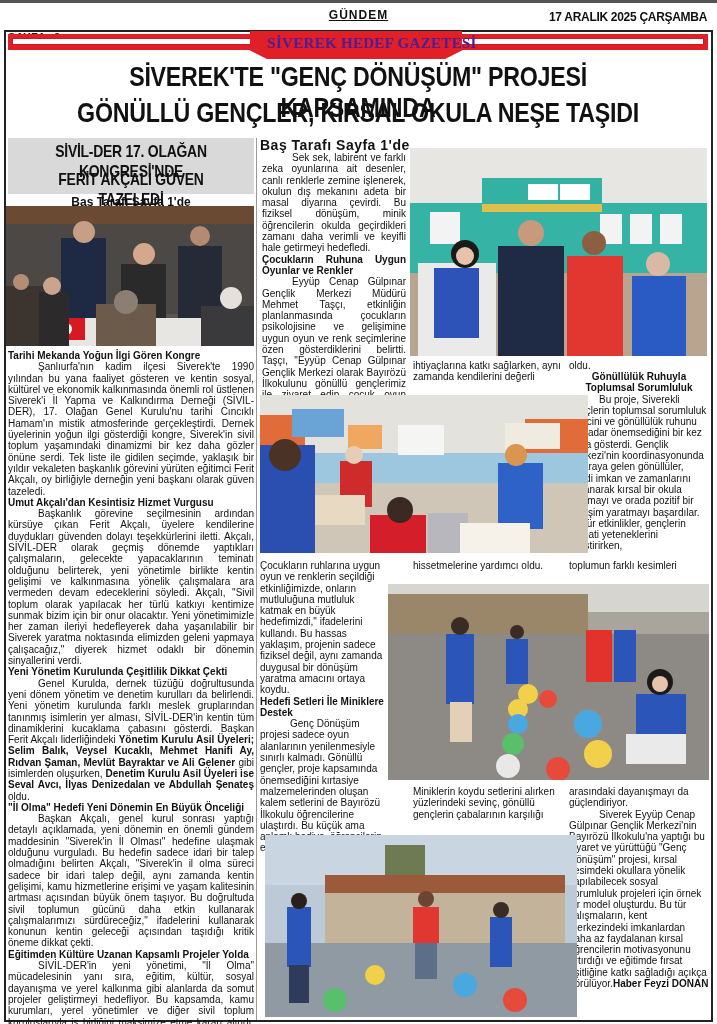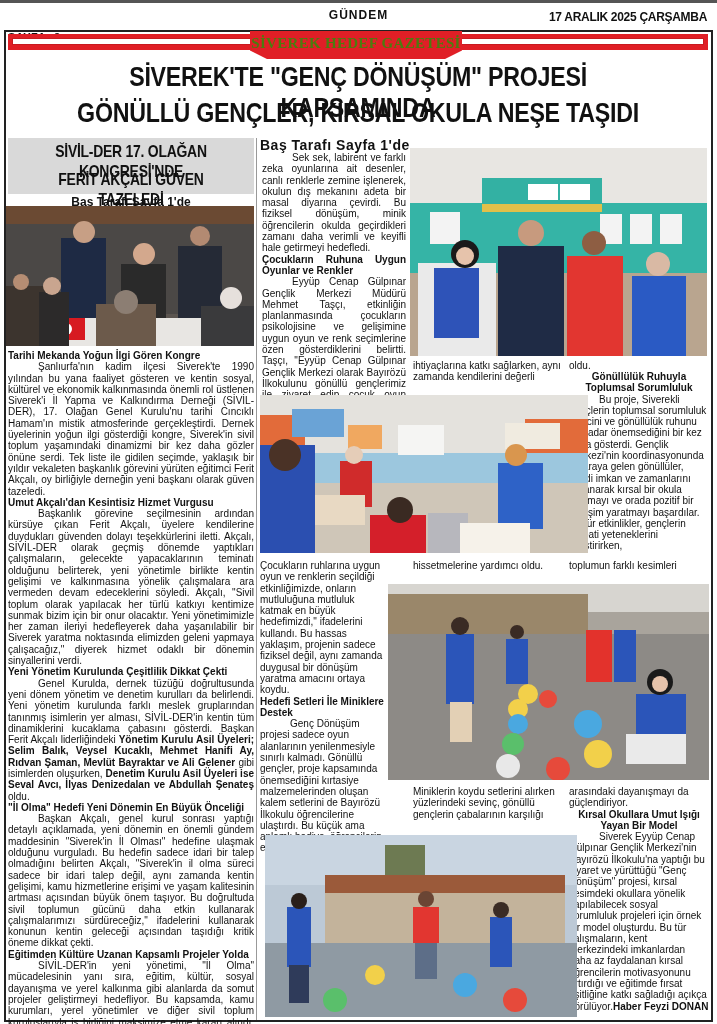--- a/index.html
+++ b/index.html
@@ -2,30 +2,30 @@
 <html><head>
 <meta charset="utf-8">
 <style>
   * { box-sizing: border-box; margin: 0; padding: 0; }
   html, body { width: 717px; height: 1024px; background: #ffffff; overflow: hidden; }
   body { position: relative; font-family: "Liberation Sans", sans-serif; color: #111; }
 
   .top-rule { position: absolute; left: 0; top: 0; width: 717px; height: 3px; background: #555; }
   .page-header { position: absolute; left: 0; top: 4px; width: 717px; height: 24px; }
   .page-num { position: absolute; left: 8px; top: 3px; font-weight: bold; font-size: 11px; letter-spacing: 0.5px; margin-top: 24px; }
-  .section { position: absolute; left: 0; width: 717px; top: 4px; text-align: center; font-weight: bold; font-size: 12px; letter-spacing: 1px; }
+  .section { position: absolute; left: 0; width: 717px; top: 4px; text-align: center; font-weight: bold; font-size: 12px; letter-spacing: 1px; text-decoration: underline; }
   .date { position: absolute; right: 10px; top: 6px; font-size: 12px; font-weight: bold; letter-spacing: -0.3px; }
 
   .frame { position: absolute; left: 4px; top: 30px; width: 709px; height: 992px; border: 2px solid #222; }
 
   .banner-bar { position: absolute; left: 8px; top: 34px; width: 700px; height: 16px; background: #e01f26; }
   .banner-bar .inner { position: absolute; left: 4px; right: 4px; top: 4px; height: 7px; background: #fff; border: 1px solid #c81a20; }
   .banner-tab { position: absolute; left: 250px; top: 31px; width: 212px; height: 28px; background: #e01f26;
     clip-path: polygon(0 0, 100% 0, 100% 70%, 92% 100%, 8% 100%, 0 70%); }
-  .banner-text { position: absolute; left: 250px; top: 35px; width: 212px; text-align: center; color: #4d7c0f;
+  .banner-text { position: absolute; left: 266px; top: 35px; width: 212px; text-align: center; color: #4c1d95;
     font-family: "Liberation Serif", serif; font-weight: bold; font-size: 15px; letter-spacing: 0.3px; }
 
   .headline { position: absolute; left: 8px; width: 700px; text-align: center; font-weight: bold;
     font-family: "Liberation Sans", sans-serif; font-size: 27px; letter-spacing: -0.3px; transform: scaleX(0.86); transform-origin: center; }
   .hl1 { top: 62px; }
   .hl2 { top: 98px; }
 
   .col-divider { position: absolute; width: 1px; background: #999; }
 
   .sub-title-box { position: absolute; left: 8px; top: 138px; width: 246px; height: 56px; background: #d9d9d9; }
@@ -214,21 +214,20 @@
     <rect x="248" y="110" width="50" height="60" fill="#2b55b9"></rect>
     <circle cx="272" cy="98" r="13" fill="#1a1a1a"></circle>
     <circle cx="272" cy="100" r="8" fill="#e6c3ab"></circle>
     <rect x="238" y="150" width="60" height="30" fill="#eaeaea"></rect>
   </svg>
 </div>
 
 <div class="txt" style="left:413px; top:786px; width:150px; text-align:left;">Miniklerin koydu setlerini alırken yüzlerindeki sevinç, gönüllü gençlerin çabalarının karşılığı</div>
 <div class="txt" style="left:569px; top:786px; width:140px;">
   <p style="text-align:left;">arasındaki dayanışmayı da güçlendiriyor.</p>
-  <p class="h center">Kırsal Okullara Umut Işığı Yayan Bir Model</p>
   <p class="ind" style="text-align:left;"><span>Siverek Eyyüp Cenap Gülpınar Gençlik Merkezi'nin Bayırözü İlkokulu'na yaptığı bu ziyaret ve yürüttüğü "Genç Dönüşüm" projesi, kırsal kesimdeki okullara yönelik yapılabilecek sosyal sorumluluk projeleri için örnek bir model oluşturdu. Bu tür çalışmaların, kent merkezindeki imkanlardan daha az faydalanan kırsal öğrencilerin motivasyonunu artırdığı ve eğitimde fırsat eşitliğine katkı sağladığı açıkça görülüyor.</span><b>Haber Feyzi DONAN</b></p>
 </div>
 
 <div class="photo" style="left:265px; top:835px; width:312px; height:182px;">
   <svg viewBox="0 0 312 182" preserveAspectRatio="none">
     <rect width="312" height="182" fill="#bcc9d6"></rect>
     <rect x="0" y="0" width="312" height="50" fill="#c9d5e1"></rect>
     <rect x="120" y="10" width="40" height="40" fill="#6d7a52"></rect>
     <rect x="60" y="40" width="240" height="20" fill="#9b5a3a"></rect>
     <rect x="60" y="58" width="240" height="50" fill="#c3b39b"></rect>

